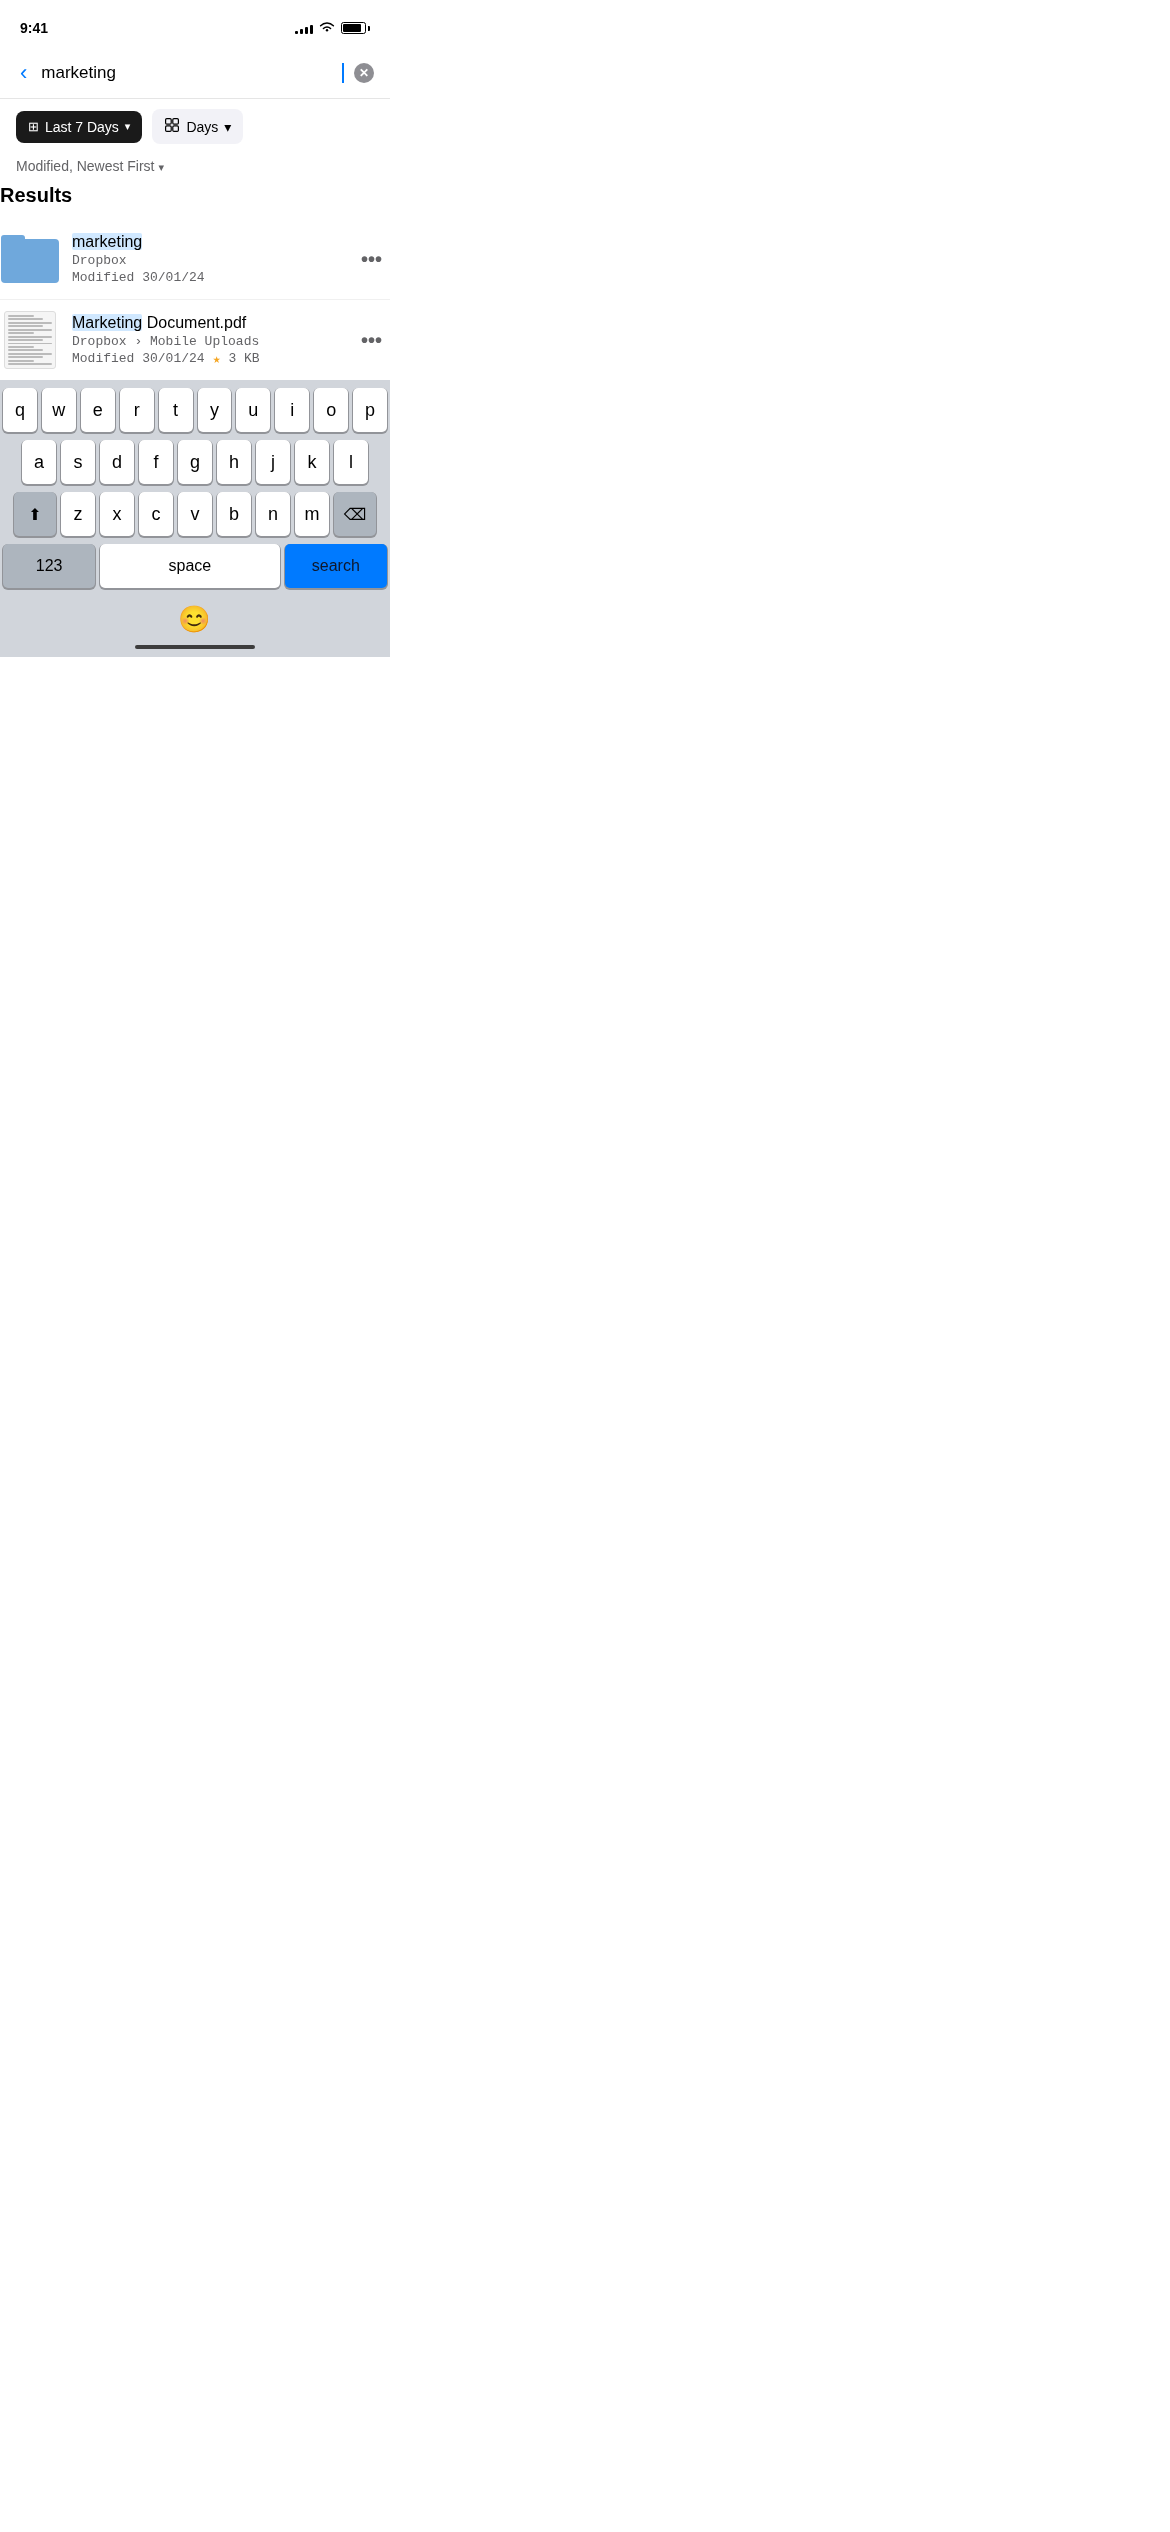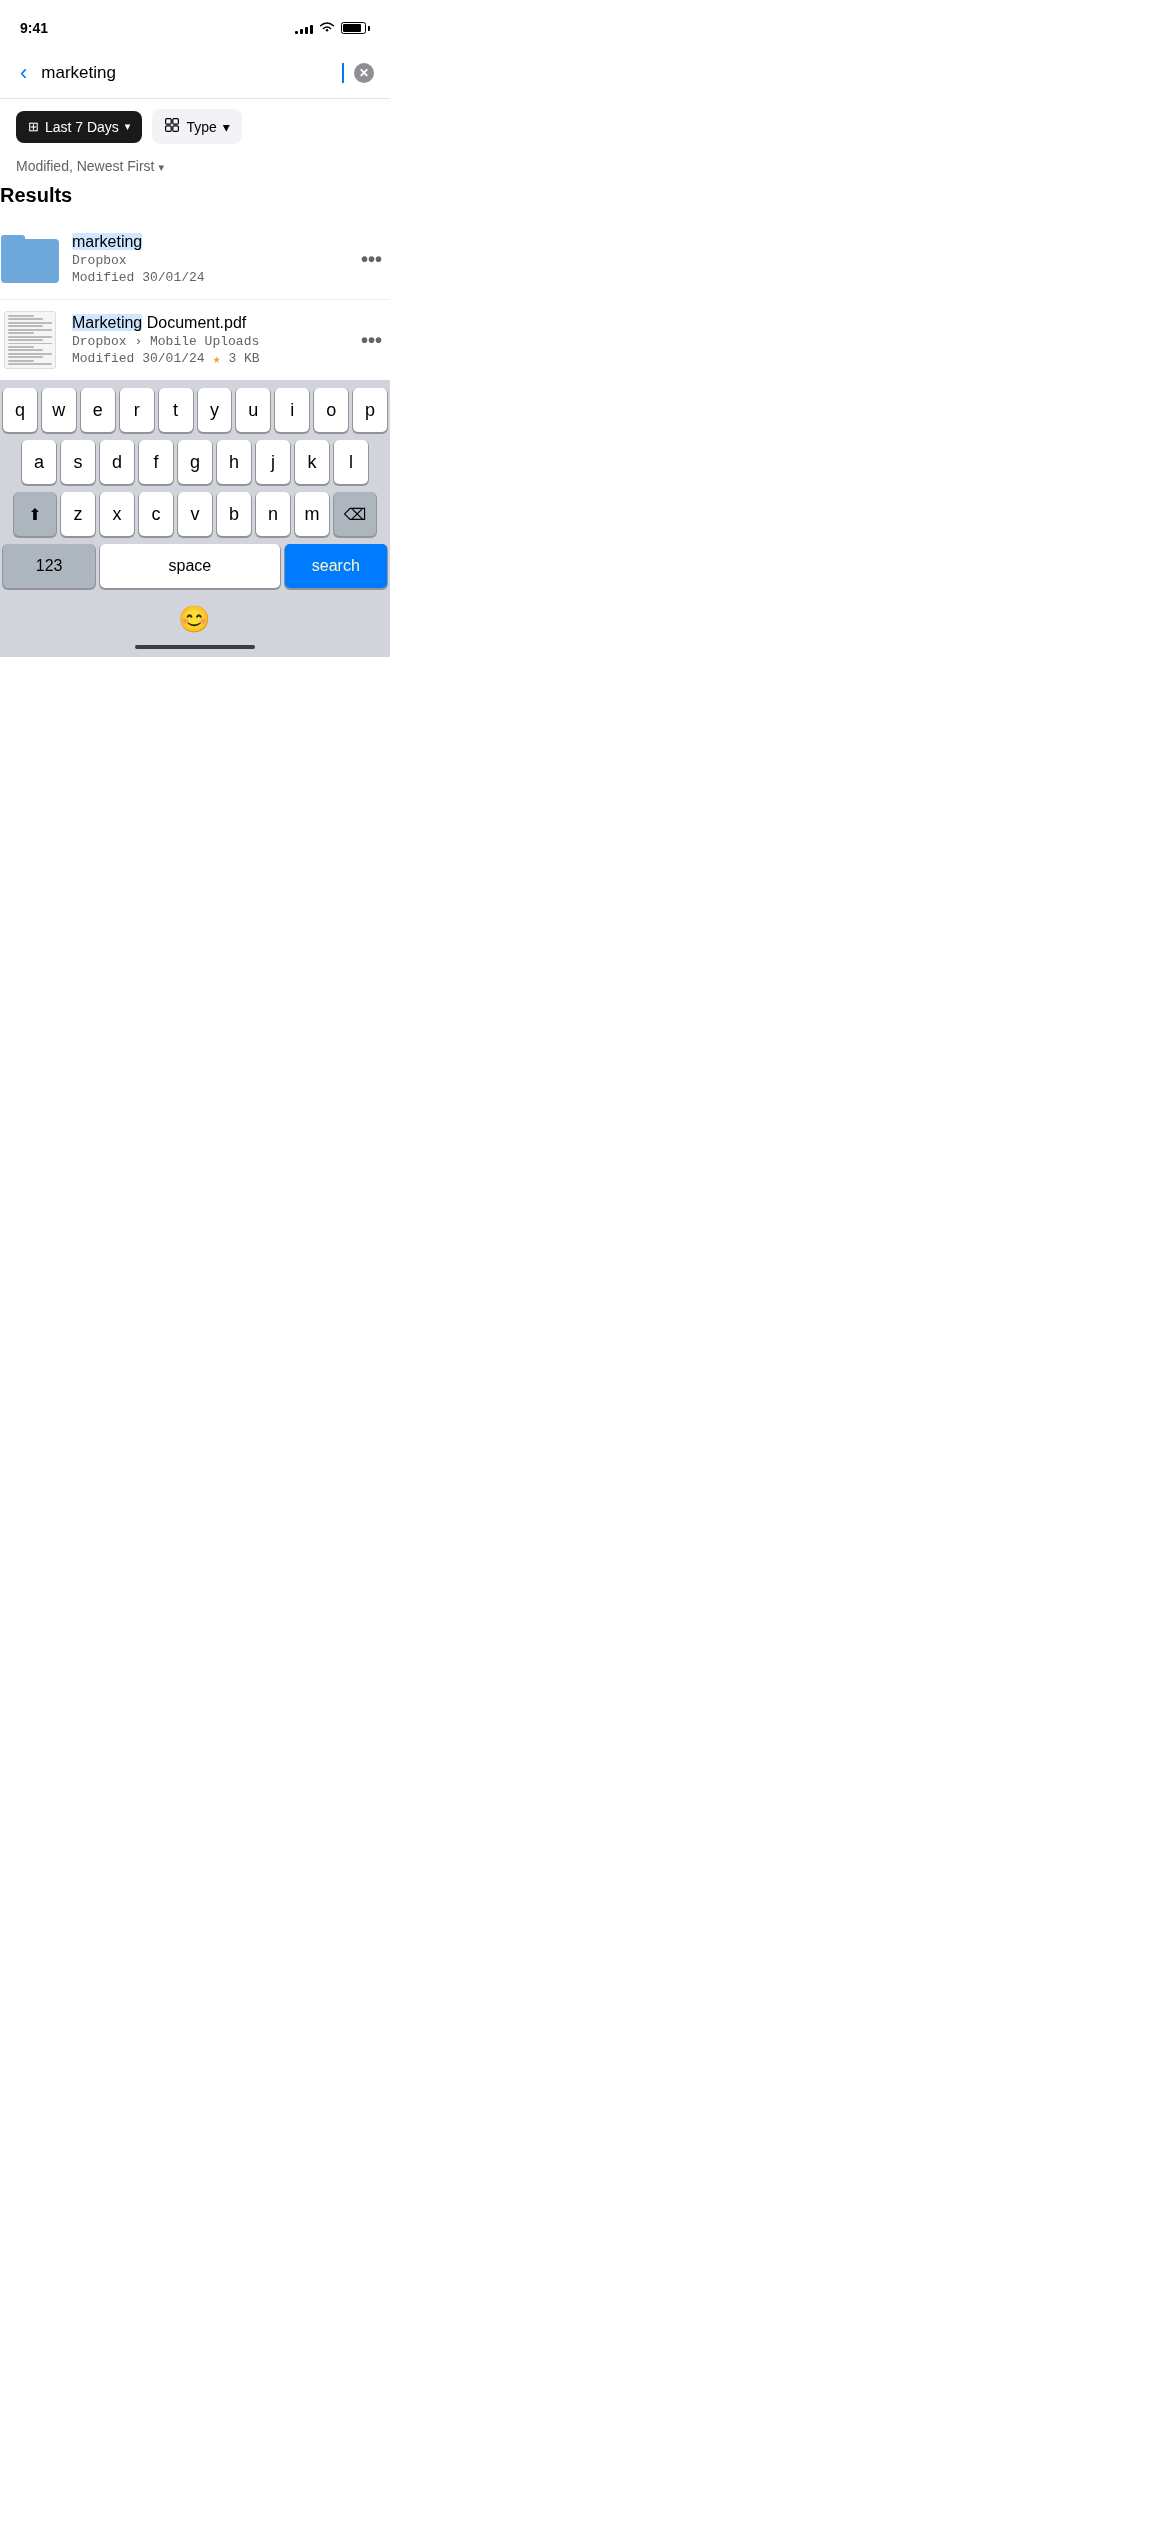--- a/index.html
+++ b/index.html
@@ -344,21 +344,21 @@
     }
     .kb-key.space-key {
       flex: 3.5;
       max-width: none;
       font-size: 16px;
     }
     .kb-key.search-key {
       flex: 2;
       max-width: none;
       background: #007aff;
-      color: #fef9c3;
+      color: #0f172a;
       font-size: 16px;
       border-radius: 5px;
     }
     .kb-key.num-key {
       flex: 1.8;
       max-width: none;
       font-size: 16px;
     }
     .kb-shift-icon {
       font-size: 16px;
@@ -443,21 +443,21 @@
   </div>
   <div class="type-btn">
     <span>
       <svg width="16" height="16" viewBox="0 0 20 20">
         <rect x="2" y="2" width="7" height="7" rx="1.5" fill="none" stroke="#000" stroke-width="1.5"></rect>
         <rect x="11" y="2" width="7" height="7" rx="1.5" fill="none" stroke="#000" stroke-width="1.5"></rect>
         <rect x="2" y="11" width="7" height="7" rx="1.5" fill="none" stroke="#000" stroke-width="1.5"></rect>
         <rect x="11" y="11" width="7" height="7" rx="1.5" fill="none" stroke="#000" stroke-width="1.5"></rect>
       </svg>
     </span>
-    <span>Type</span>
+    <span>Days</span>
     <span>▾</span>
   </div>
 </div>
 
 <div class="sort-row">
   <span class="sort-label">Modified, Newest First</span>
   <span class="sort-chevron">▾</span>
 </div>
 
 <div class="results-section">

